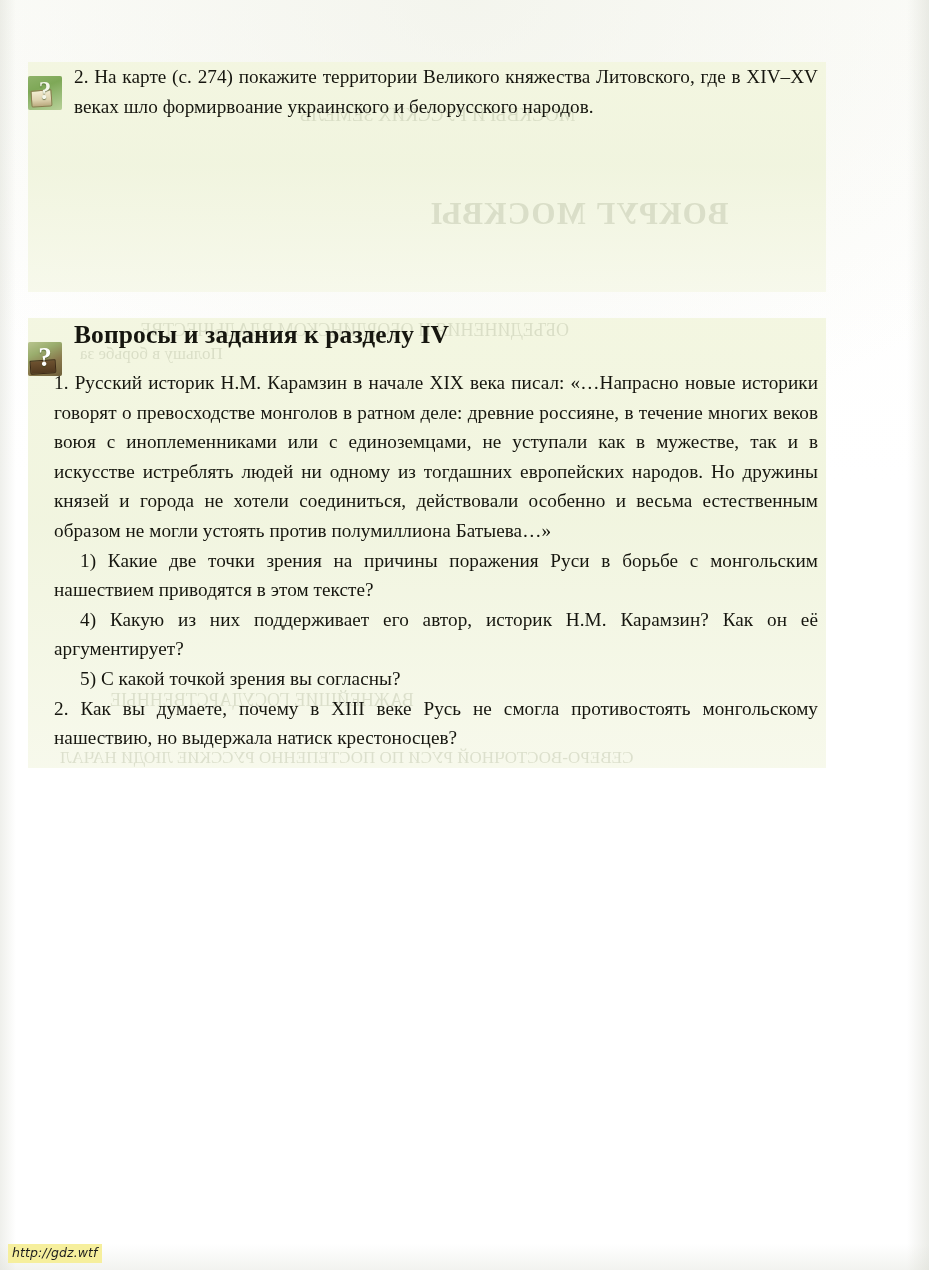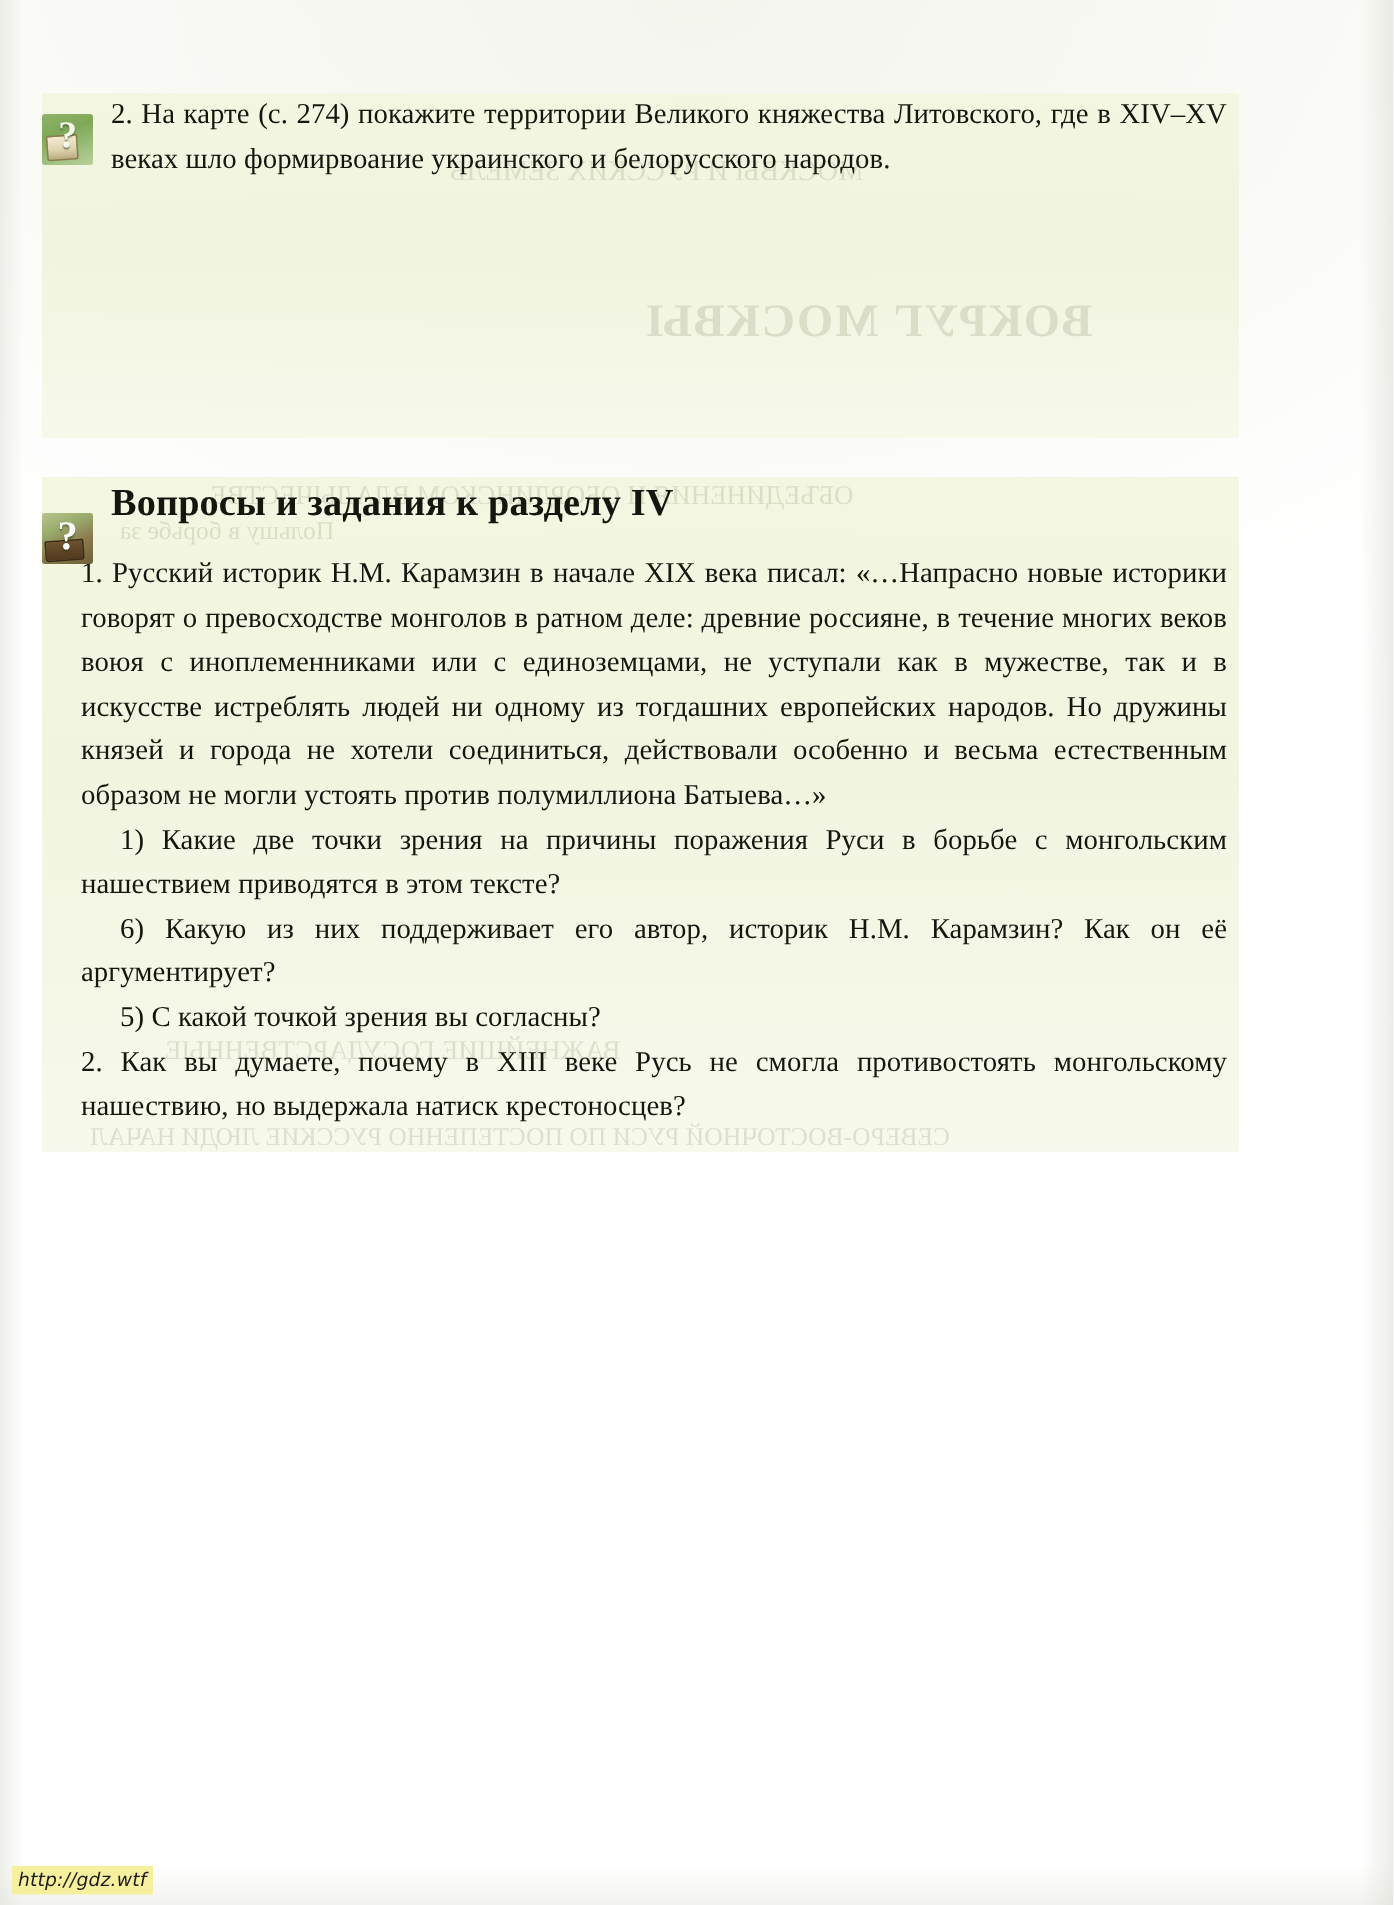--- a/index.html
+++ b/index.html
@@ -195,19 +195,19 @@
     <div class="marker-icon icon-variant-2">
       <div class="tile"></div>
       <div class="book"></div>
       <div class="qmark">?</div>
     </div>
   </div>
   <h2 class="section-heading">Вопросы и задания к разделу IV</h2>
   <div class="body-list" id="section-items">
       <p class="para" style="margin-top: 16px;">1. Русский историк Н.М. Карамзин в начале XIX века писал: «…Напрасно новые историки говорят о превосходстве монголов в ратном деле: древние россияне, в течение многих веков воюя с иноплеменниками или с единоземцами, не уступали как в мужестве, так и в искусстве истреблять людей ни одному из тогдашних европейских народов. Но дружины князей и города не хотели соединиться, действовали особенно и весьма естественным образом не могли устоять против полумиллиона Батыева…»</p>
       <p class="para sub-plain" style="padding-left: 0px; text-indent: 26px;">1) Какие две точки зрения на причины поражения Руси в борьбе с монгольским нашествием приводятся в этом тексте?</p>
-      <p class="para sub-plain" style="padding-left: 0px; text-indent: 26px;">6) Какую из них поддерживает его автор, историк Н.М. Карамзин? Как он её аргументирует?</p>
+      <p class="para sub-plain" style="padding-left: 0px; text-indent: 26px;">4) Какую из них поддерживает его автор, историк Н.М. Карамзин? Как он её аргументирует?</p>
       <p class="para sub-plain" style="padding-left: 0px; text-indent: 26px;">5) С какой точкой зрения вы согласны?</p>
       <p class="para">2. Как вы думаете, почему в XIII веке Русь не смогла противостоять монгольскому нашествию, но выдержала натиск крестоносцев?</p>
     </div>
 </div>
 
 <div id="watermark">http://gdz.wtf</div>
 
 </body></html>

